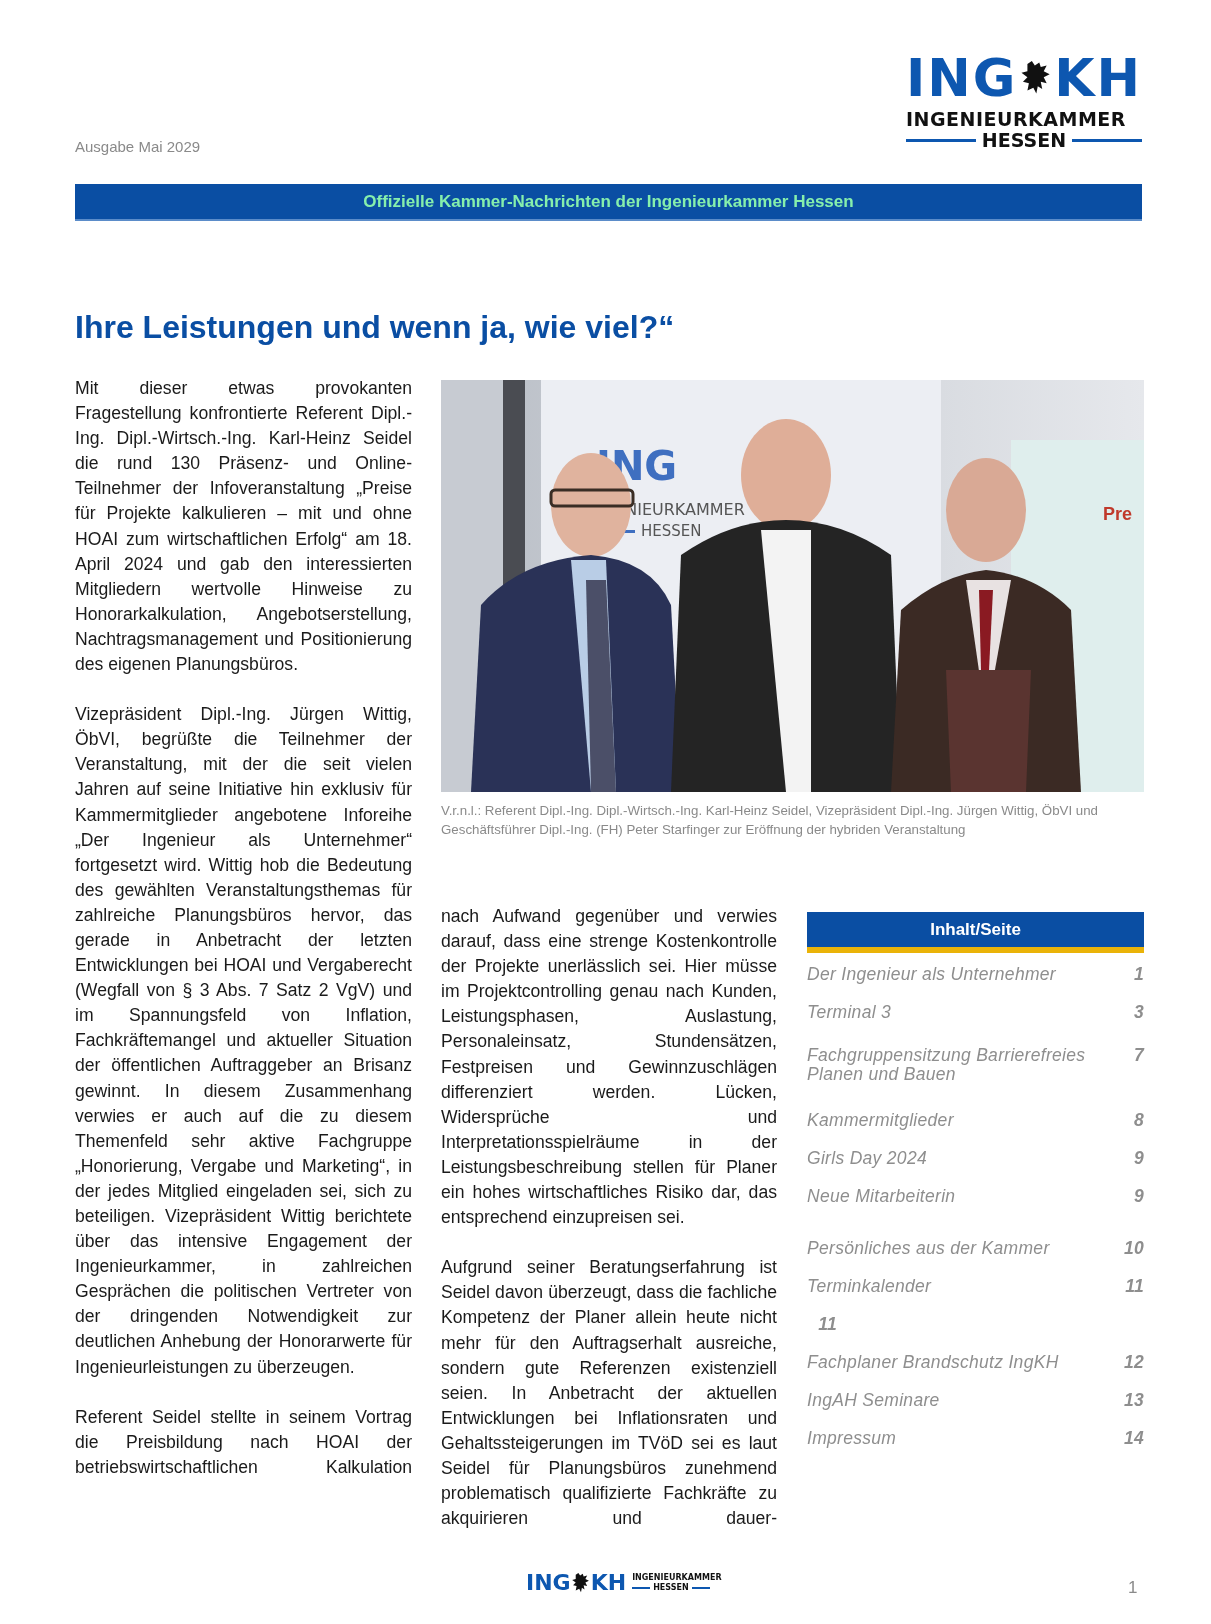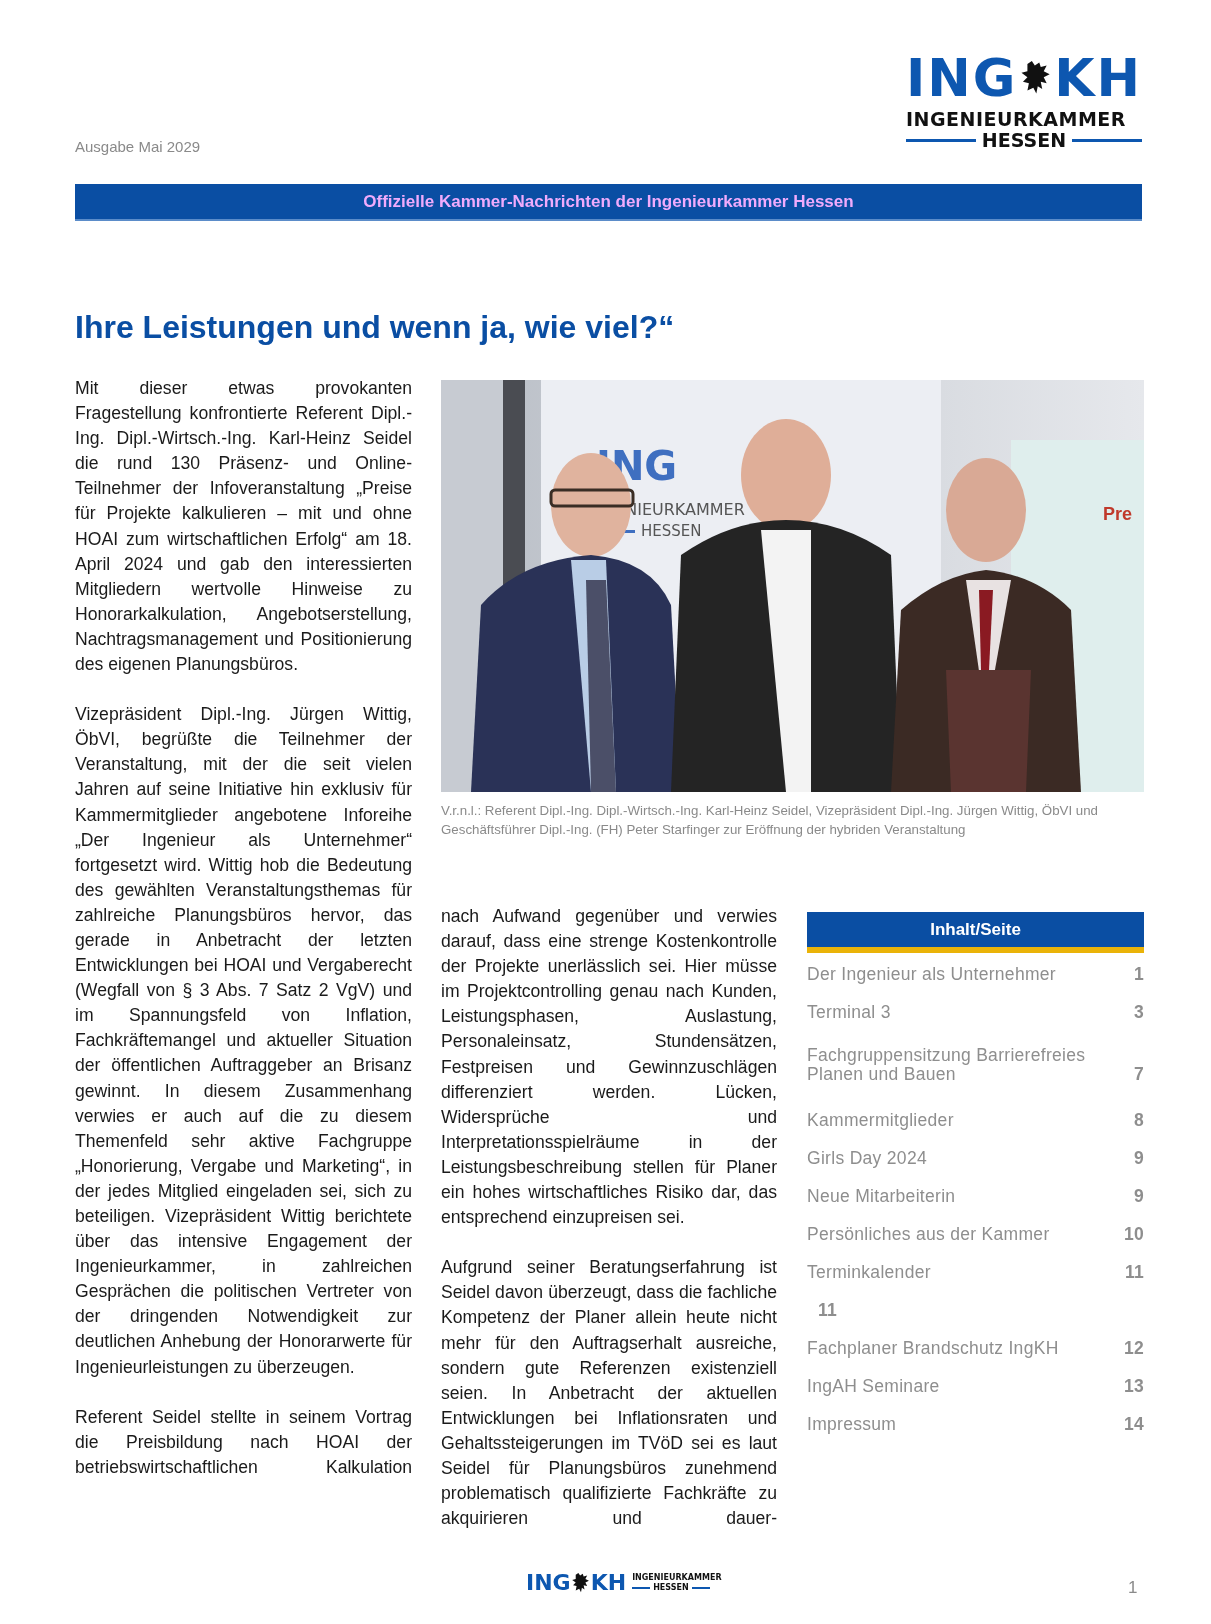--- a/index.html
+++ b/index.html
@@ -16,39 +16,39 @@
   .logo-sub { font-family: "DejaVu Sans", sans-serif; font-weight: bold; font-size: 19px;
          color: #111; letter-spacing: 0.5px; margin-top: 2px; white-space: nowrap; }
   .logo-hessen { display: flex; align-items: center; font-family: "DejaVu Sans", sans-serif;
          font-weight: bold; font-size: 19px; color: #111; margin-top: -1px; }
   .logo-line { height: 3px; background: #0d57b0; flex: 1; }
   .logo-hessen span { padding: 0 6px; }
 
   .issue { left: 75px; top: 138px; font-size: 15px; color: #8a8a8a; }
 
   .banner { left: 75px; top: 184px; width: 1067px; height: 35px; background: #0a4ea3;
-            color: #f0abfc; font-weight: bold; font-size: 17px; text-align: center; line-height: 35px;
+            color: #86efac; font-weight: bold; font-size: 17px; text-align: center; line-height: 35px;
             border-bottom: 2px solid #5b8cc9; }
 
   .headline { left: 75px; top: 266px; width: 760px; color: #0a4ea3; font-weight: bold;
               font-size: 32px; line-height: 41px; }
 
   .col { text-align: justify; font-size: 17.6px; line-height: 25.1px; color: #1a1a1a; }
   .col p { margin: 0 0 25px 0; }
   .col1 { left: 75px; top: 376px; width: 337px; }
   .col2 { left: 441px; top: 904px; width: 336px; }
 
   .photo { left: 441px; top: 380px; width: 703px; height: 412px; overflow: hidden; background: #d9dce2; }
   .caption { left: 441px; top: 801px; width: 705px; font-size: 13.3px; line-height: 19px; color: #8a8a8a; }
 
   .toc { left: 807px; top: 912px; width: 337px; }
   .toc-head { background: #0a4ea3; color: #fff; font-weight: bold; font-size: 17px; text-align: center;
               height: 35px; line-height: 35px; border-bottom: 6px solid #eab308; }
-  .toc-item { display: flex; justify-content: space-between; align-items: flex-end; color: #8e8e8e;
-              font-size: 17.5px; line-height: 19px; letter-spacing: 0.3px; }
+  .toc-item { display: flex; justify-content: space-between; color: #8e8e8e;
+              font-size: 17.5px; line-height: 19px; letter-spacing: 0.3px; font-style: italic; }
   .toc-label { width: 300px; }
   .toc-num { font-weight: bold; color: #8e8e8e; text-align: right; min-width: 30px; }
 
   .footer-logo { left: 526px; top: 1570px; display: flex; align-items: center; }
   .footer-logo .ing { color: #0d57b0; font-family: "DejaVu Sans", sans-serif; font-weight: bold; font-size: 22px; }
   .footer-logo .small { font-family: "DejaVu Sans", sans-serif; font-weight: bold; font-size: 8px; color: #111; line-height: 10px; margin-left: 6px; }
   .footer-logo .small .hl { display: flex; align-items: center; }
   .footer-logo .small .hl i { display: block; height: 2px; width: 18px; background: #0d57b0; }
   .page-num { left: 1128px; top: 1578px; font-size: 17px; color: #8a8a8a; }
 </style>
@@ -146,21 +146,21 @@
       <span class="toc-num">7</span>
     </div>
   <div class="toc-item" style="margin-bottom:19px">
       <span class="toc-label">Kammermitglieder</span>
       <span class="toc-num">8</span>
     </div>
   <div class="toc-item" style="margin-bottom:19px">
       <span class="toc-label">Girls Day 2024</span>
       <span class="toc-num">9</span>
     </div>
-  <div class="toc-item" style="margin-bottom:19px">
+  <div class="toc-item" style="margin-bottom:33px">
       <span class="toc-label">Neue Mitarbeiterin</span>
       <span class="toc-num">9</span>
     </div>
   <div class="toc-item" style="margin-bottom:19px">
       <span class="toc-label">Persönliches aus der Kammer</span>
       <span class="toc-num">10</span>
     </div>
   <div class="toc-item" style="margin-bottom:19px">
       <span class="toc-label">Terminkalender</span>
       <span class="toc-num">11</span>

